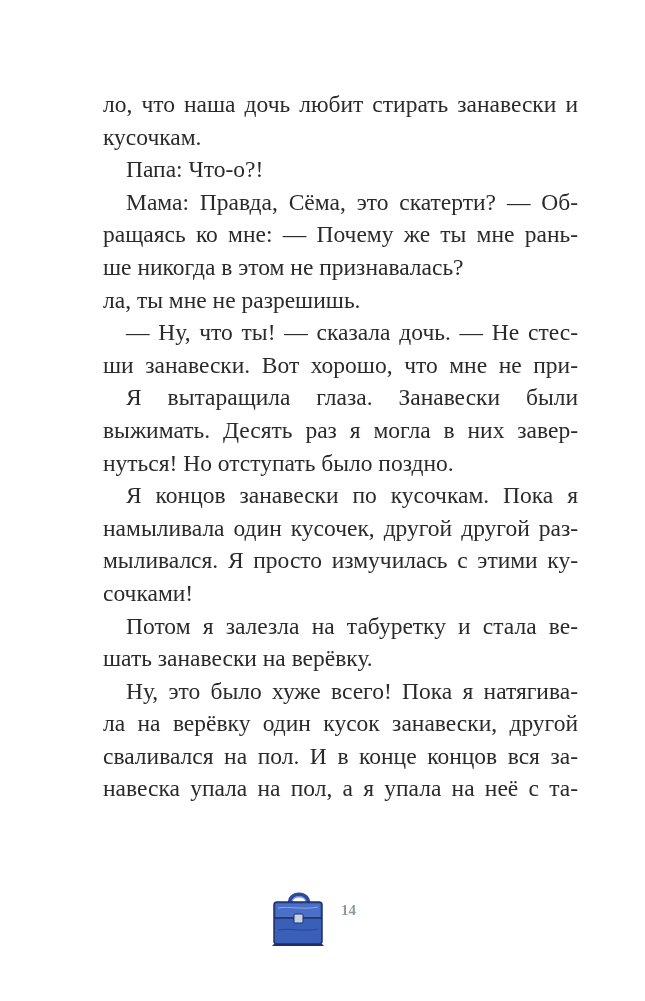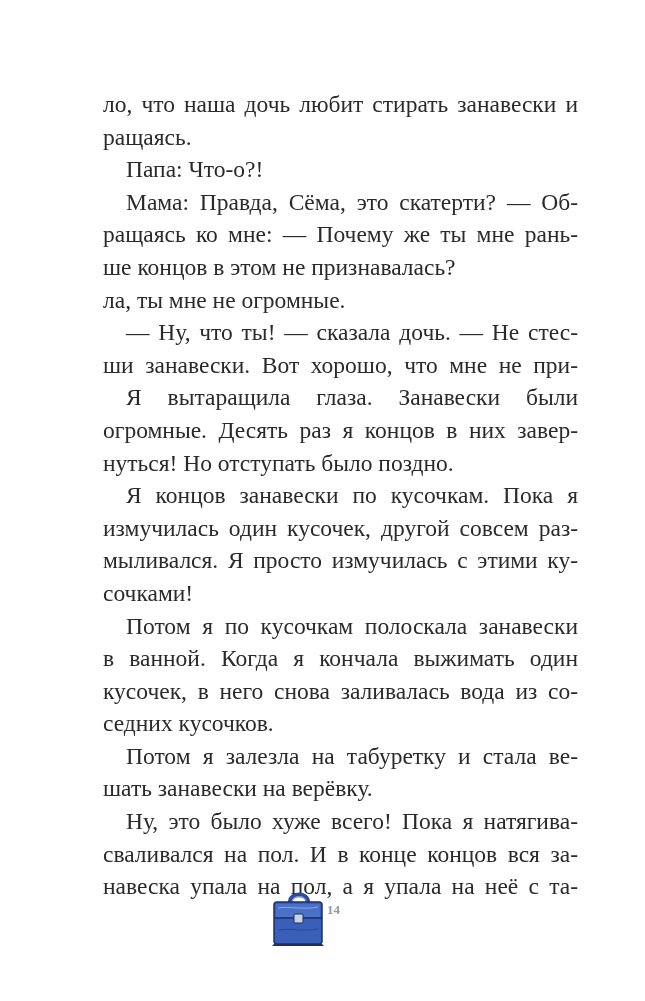--- a/index.html
+++ b/index.html
@@ -50,74 +50,69 @@
     }
     .bag {
       position: absolute;
       left: 268px;
       top: 8px;
       width: 62px;
       height: 62px;
     }
     .page-number {
       position: absolute;
-      left: 327px;
+      left: 341px;
       top: 22px;
       font-family: "Liberation Serif", "DejaVu Serif", serif;
       font-weight: bold;
-      font-size: 13px;
+      font-size: 15px;
       color: #8e9aa6;
     }
   </style>
 </head>
 <body>
 
 <div class="page" id="page-text">
     <div class="para">
       <span class="line">ло, что наша дочь любит стирать занавески и</span>
-      <span class="line last">ращаясь.</span>
+      <span class="line last">кусочкам.</span>
     </div>
     <div class="para">
       <span class="line indent last">Папа: Что-о?!</span>
     </div>
     <div class="para">
       <span class="line indent">Мама: Правда, Сёма, это скатерти? — Об-</span>
       <span class="line">ращаясь ко мне: — Почему же ты мне рань-</span>
-      <span class="line last">ше концов в этом не признавалась?</span>
+      <span class="line last">ше никогда в этом не признавалась?</span>
     </div>
     <div class="para">
-      <span class="line last">ла, ты мне не огромные.</span>
+      <span class="line last">ла, ты мне не разрешишь.</span>
     </div>
     <div class="para">
       <span class="line indent">— Ну, что ты! — сказала дочь. — Не стес-</span>
       <span class="line">ши занавески. Вот хорошо, что мне не при-</span>
     </div>
     <div class="para">
       <span class="line indent">Я вытаращила глаза. Занавески были</span>
-      <span class="line">огромные. Десять раз я концов в них завер-</span>
+      <span class="line">выжимать. Десять раз я могла в них завер-</span>
       <span class="line last">нуться! Но отступать было поздно.</span>
     </div>
     <div class="para">
       <span class="line indent">Я концов занавески по кусочкам. Пока я</span>
-      <span class="line">измучилась один кусочек, другой совсем раз-</span>
+      <span class="line">намыливала один кусочек, другой другой раз-</span>
       <span class="line">мыливался. Я просто измучилась с этими ку-</span>
       <span class="line last">сочками!</span>
-    </div>
-    <div class="para">
-      <span class="line indent">Потом я по кусочкам полоскала занавески</span>
-      <span class="line">в ванной. Когда я кончала выжимать один</span>
-      <span class="line">кусочек, в него снова заливалась вода из со-</span>
-      <span class="line last">седних кусочков.</span>
     </div>
     <div class="para">
       <span class="line indent">Потом я залезла на табуретку и стала ве-</span>
       <span class="line last">шать занавески на верёвку.</span>
     </div>
     <div class="para">
       <span class="line indent">Ну, это было хуже всего! Пока я натягива-</span>
+      <span class="line">ла на верёвку один кусок занавески, другой</span>
       <span class="line">сваливался на пол. И в конце концов вся за-</span>
       <span class="line">навеска упала на пол, а я упала на неё с та-</span>
     </div>
   </div>
 
 <div class="footer">
   <svg class="bag" viewBox="0 0 62 62">
     <path d="M22 14 C22 4, 40 4, 40 14" fill="none" stroke="#2d4a9a" stroke-width="4"></path>
     <path d="M24 14 C24 7, 38 7, 38 14" fill="none" stroke="#6f8fd8" stroke-width="1.5"></path>
     <rect x="6" y="14" width="48" height="42" rx="3" fill="#3a5fb8" stroke="#1e2f66" stroke-width="1.5"></rect>

